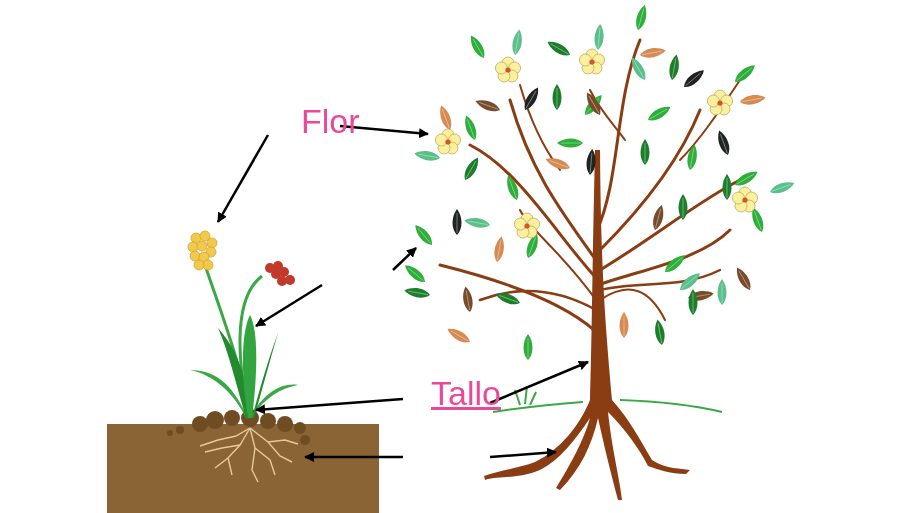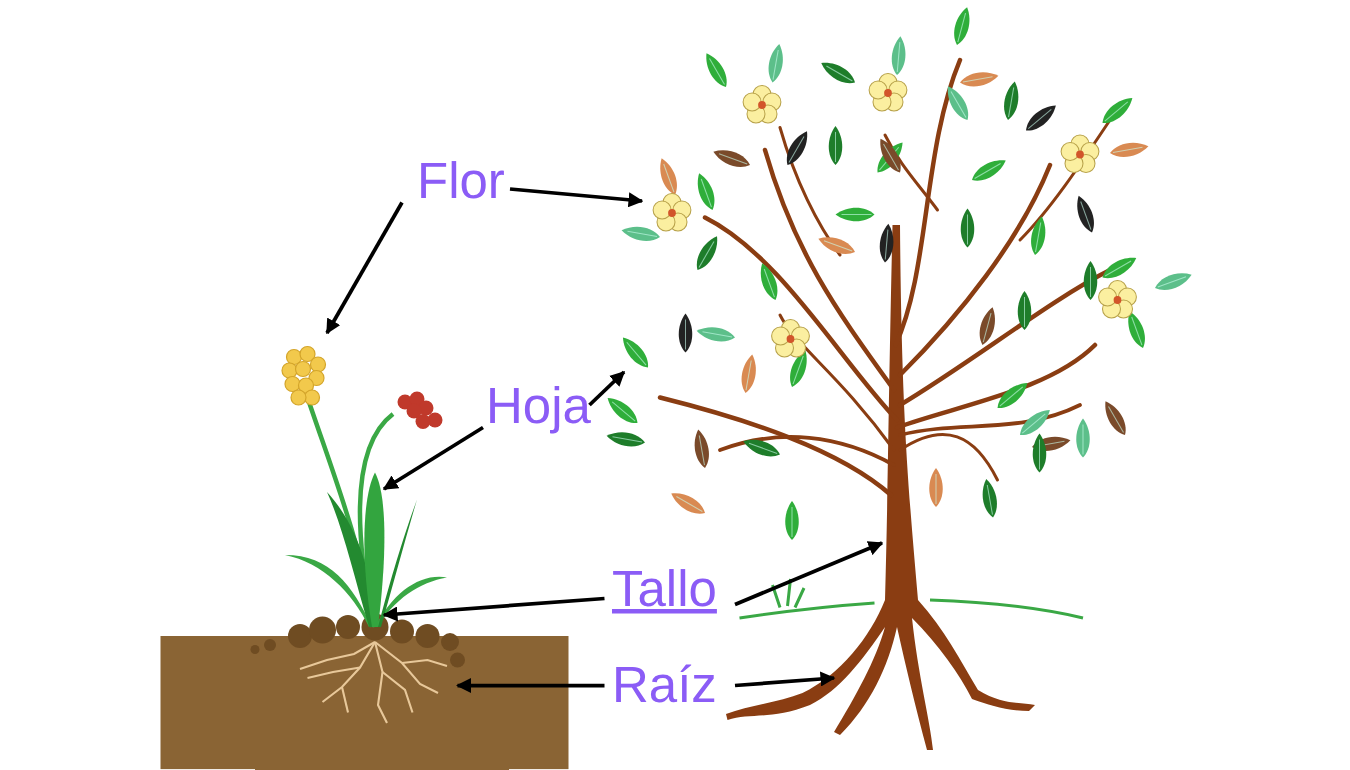--- a/index.html
+++ b/index.html
@@ -1,18 +1,18 @@
 <!DOCTYPE html>
 <html><head>
 <meta charset="utf-8">
 <style>
   html,body{margin:0;padding:0;background:#fff;}
   #stage{position:relative;width:900px;height:513px;overflow:hidden;background:#fff;font-family:"Liberation Sans",sans-serif;}
   svg{position:absolute;left:0;top:0;}
-  .label{position:absolute;color:#8b5cf6;font-size:34px;line-height:1;white-space:nowrap;}
+  .label{position:absolute;color:#ec4899;font-size:34px;line-height:1;white-space:nowrap;margin-left:23px;}
 </style>
 </head>
 <body>
 
 <div id="stage">
   <svg width="900" height="513" viewBox="0 0 900 513">
     <defs>
       <marker id="ah" markerWidth="10" markerHeight="10" refX="9" refY="5" orient="auto" markerUnits="userSpaceOnUse">
         <path d="M0,0 L10,5 L0,10 z" fill="#000"></path>
       </marker>
@@ -181,16 +181,14 @@
       <line x1="322" y1="285" x2="256" y2="326" marker-end="url(#ah)"></line>
       <line x1="393" y1="270" x2="416" y2="248" marker-end="url(#ah)"></line>
       <line x1="403" y1="399" x2="256" y2="410" marker-end="url(#ah)"></line>
       <line x1="490" y1="403" x2="588" y2="362" marker-end="url(#ah)"></line>
       <line x1="403" y1="457" x2="305" y2="457" marker-end="url(#ah)"></line>
       <line x1="490" y1="457" x2="556" y2="452" marker-end="url(#ah)"></line>
     </g>
   </svg>
 
   <div class="label" style="left:278px;top:104px;">Flor</div>
-  <div class="label" style="left:324px;top:254px;">Hoja</div>
   <div class="label" style="left:408px;top:376px;text-decoration:underline;">Tallo</div>
-  <div class="label" style="left:408px;top:440px;">Raíz</div>
 </div>
 
 </body></html>

